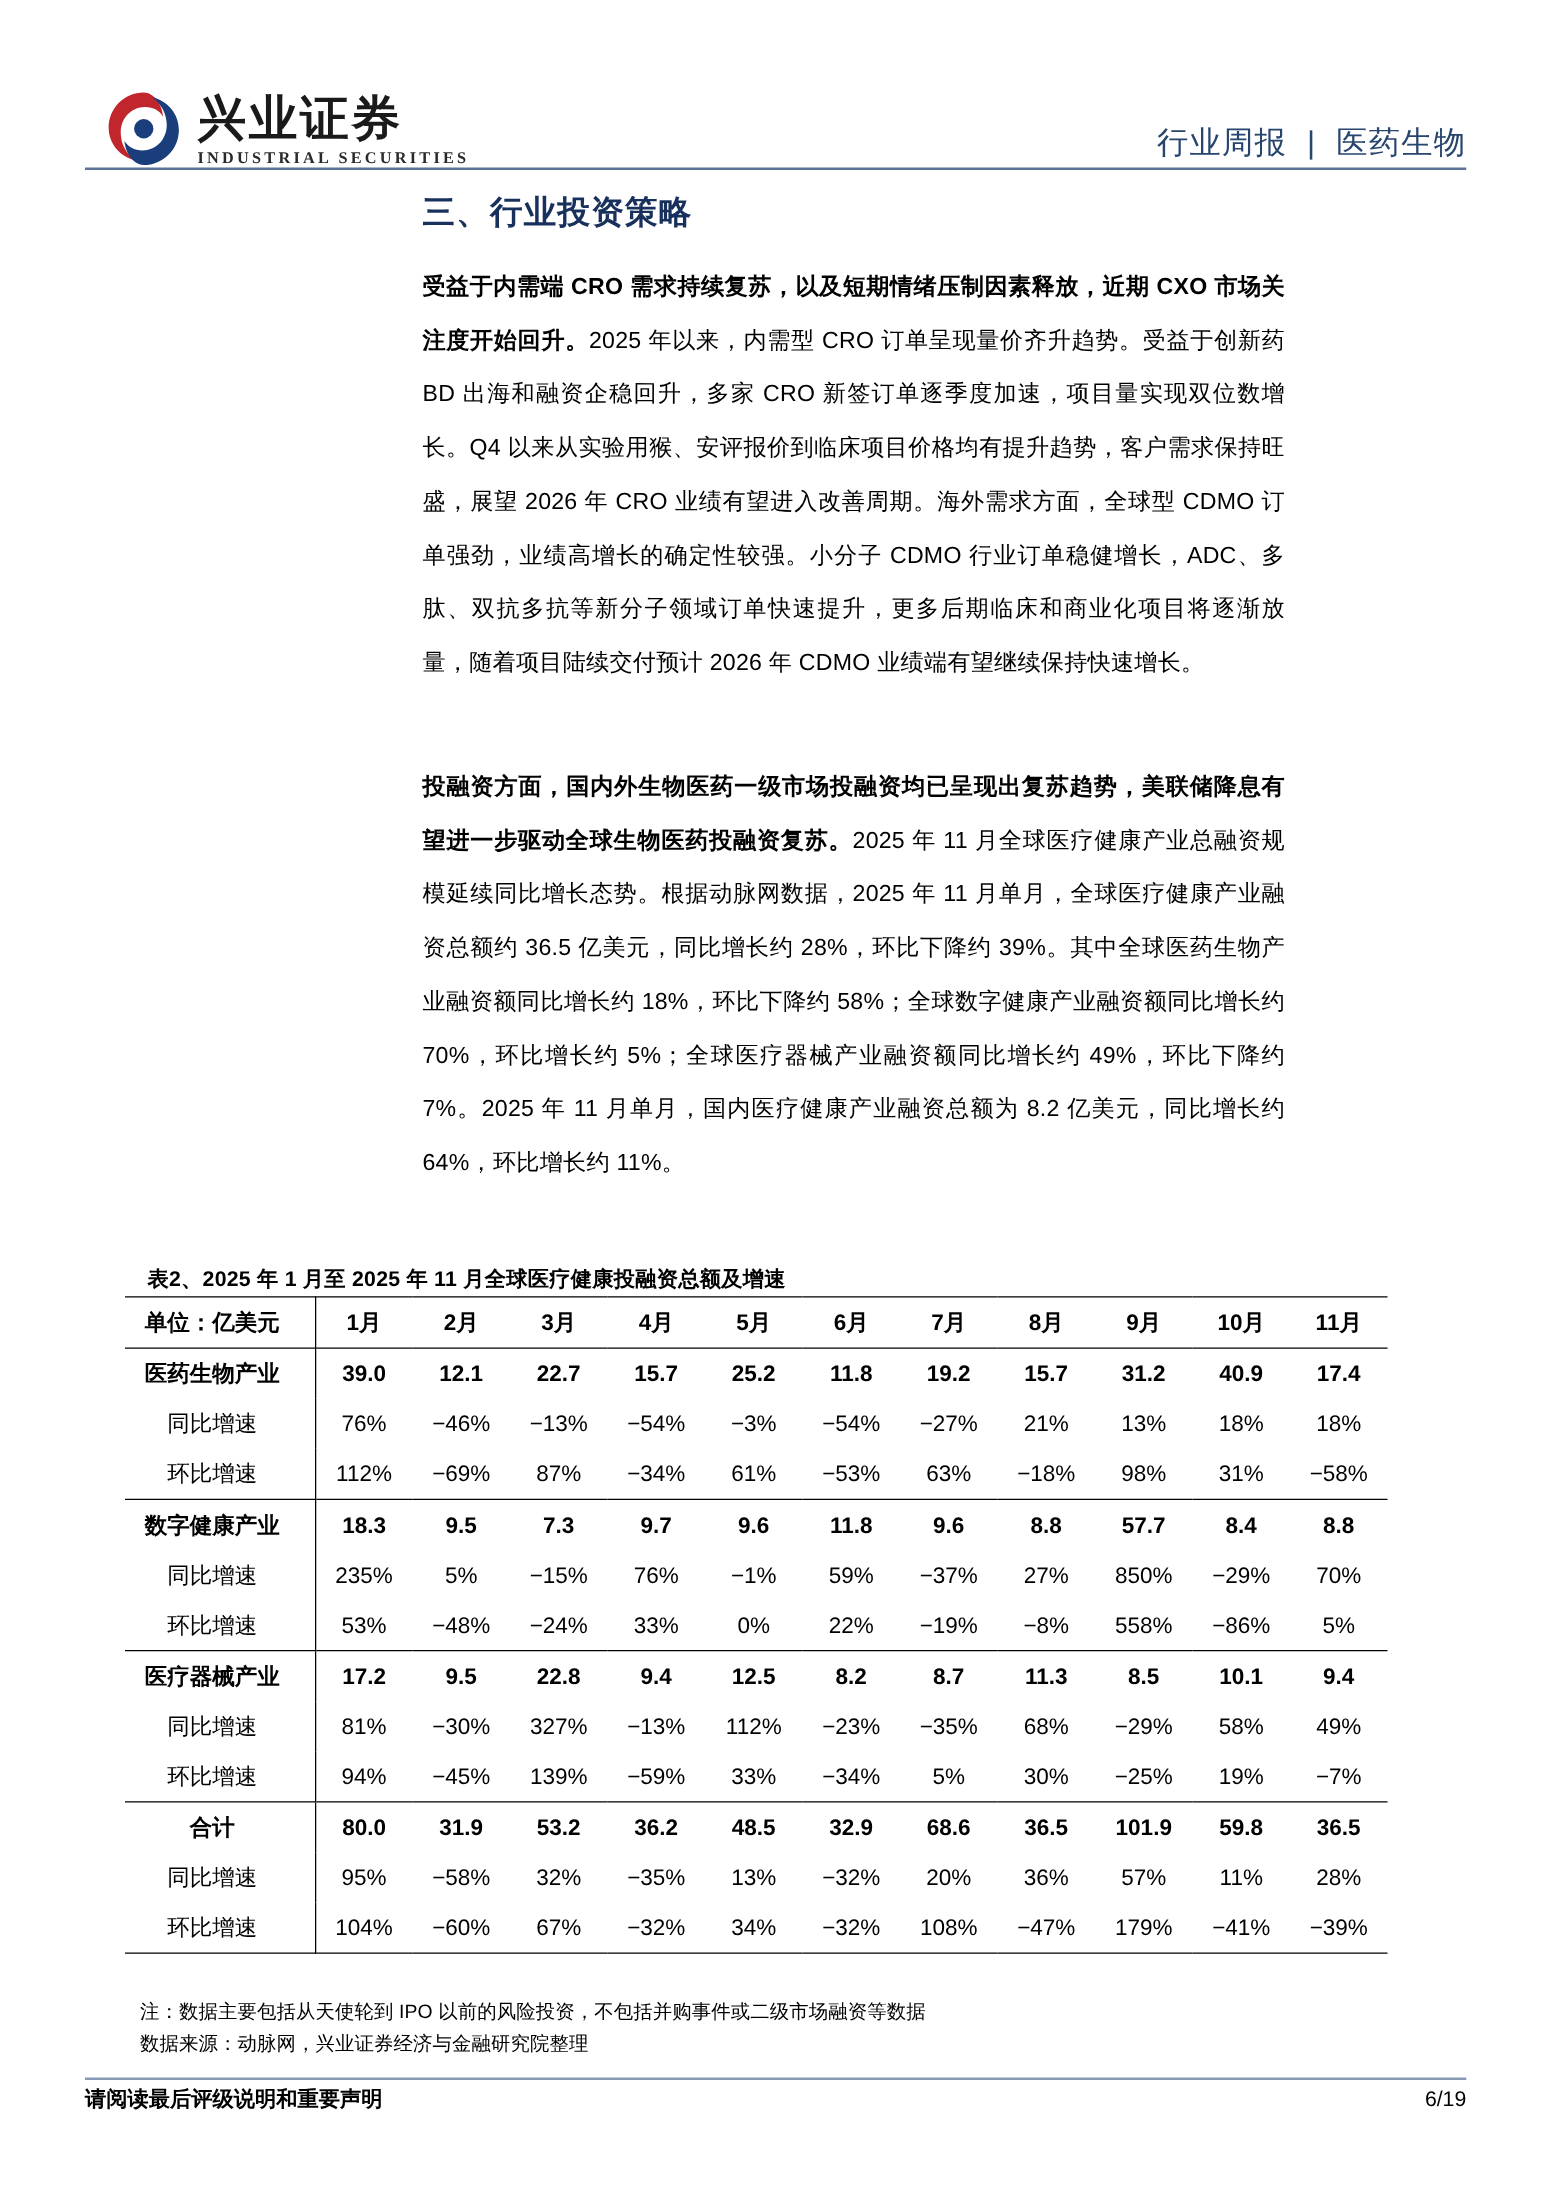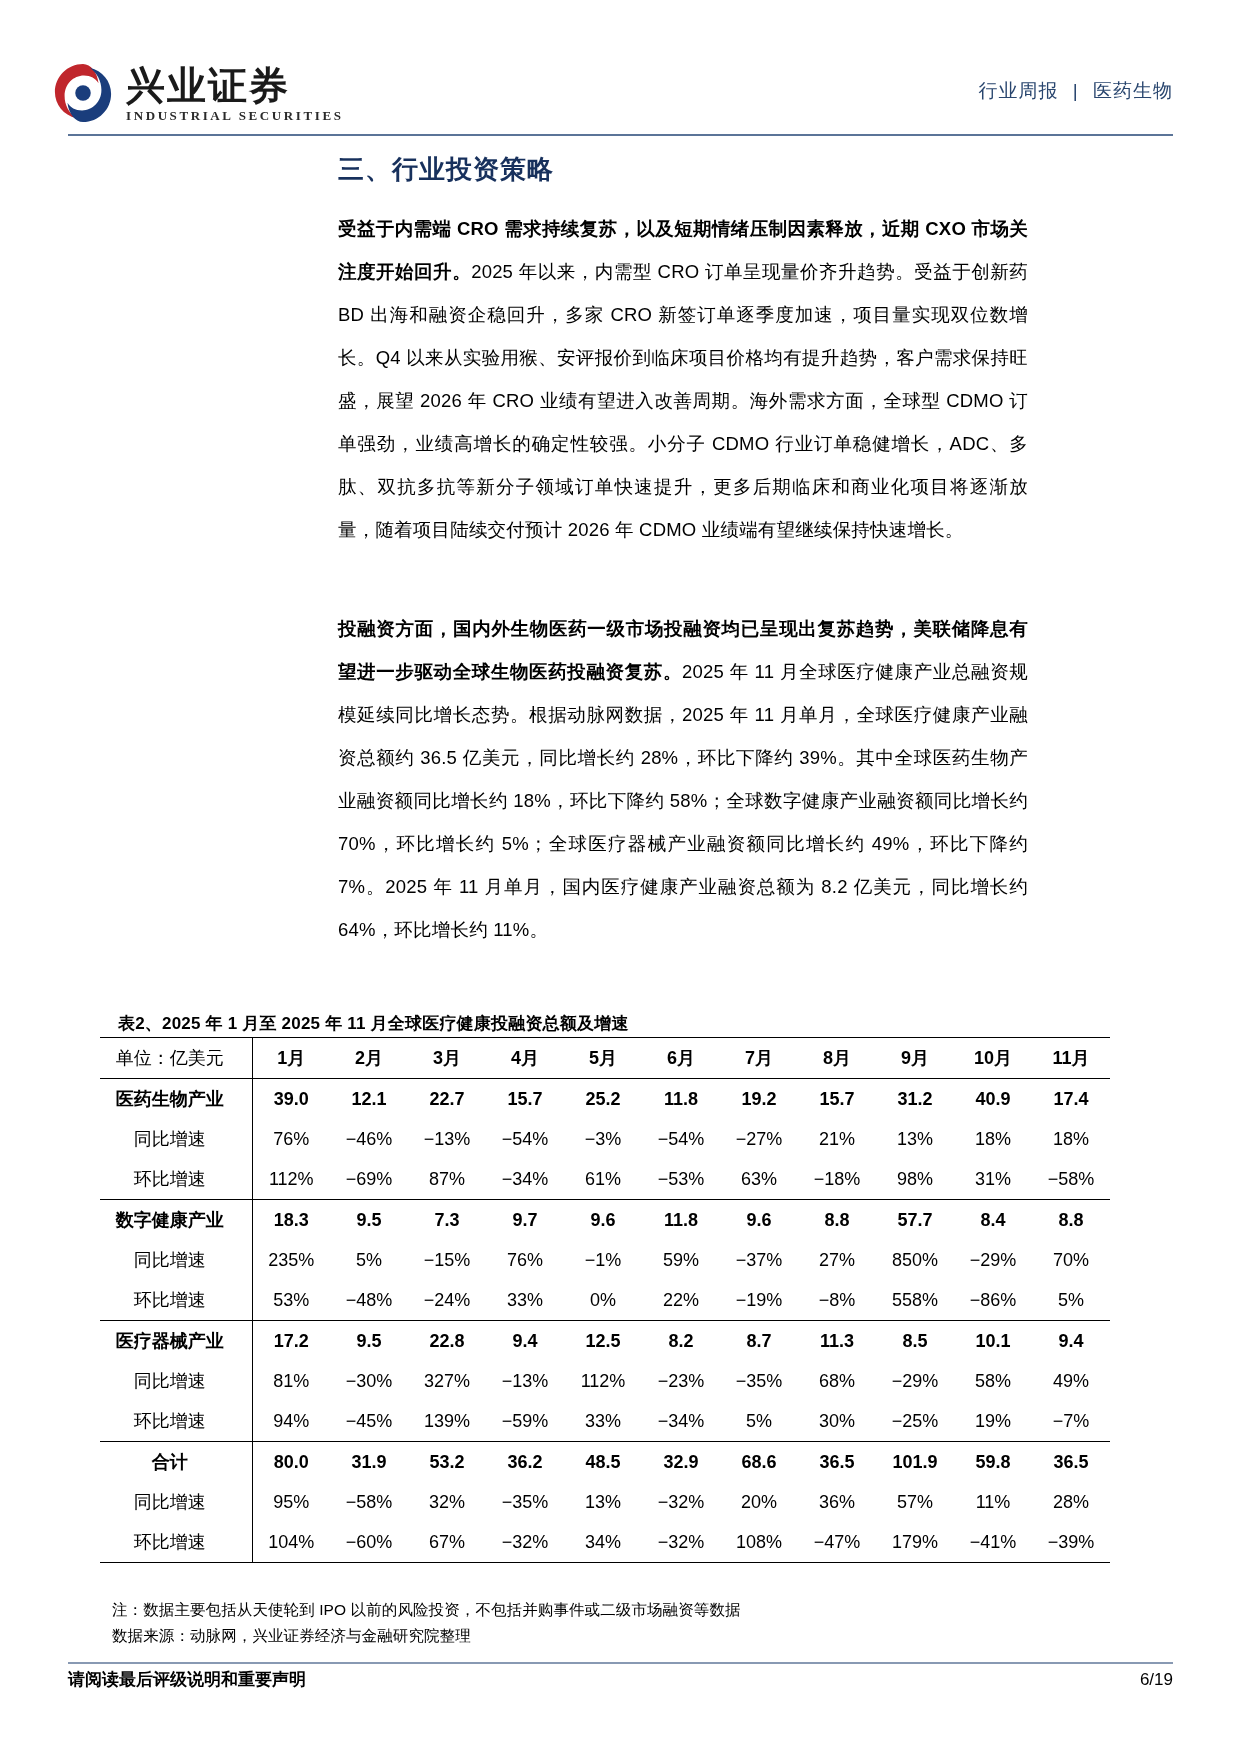--- a/index.html
+++ b/index.html
@@ -13,25 +13,25 @@
     position: relative;
     font-family: "Liberation Sans", "DejaVu Sans", sans-serif;
     color: #000000;
     overflow: hidden;
   }
 
   
   .page-header {
     position: absolute;
     top: 52px;
-    left: 52px;
+    left: 84px;
     right: 68px;
     height: 82px;
     display: flex;
-    align-items: center;
+    align-items: flex-end;
     justify-content: space-between;
   }
   .brand {
     display: flex;
     align-items: flex-end;
     gap: 12px;
   }
   .brand-mark {
     width: 62px;
     height: 62px;
@@ -54,21 +54,21 @@
   }
   .brand-en {
     font-size: 13px;
     font-weight: 700;
     letter-spacing: 2.6px;
     color: #2a2a2a;
     margin-top: 4px;
     font-family: "Liberation Serif", serif;
   }
   .header-right {
-    font-size: 19px;
+    font-size: 25px;
     color: #28456e;
     letter-spacing: 1px;
     white-space: nowrap;
     padding-bottom: 4px;
   }
   .header-right .sep { padding: 0 8px; }
 
   .header-rule {
     position: absolute;
     top: 134px;
@@ -130,21 +130,21 @@
     text-align: center;
     vertical-align: middle;
     font-family: "Liberation Sans", sans-serif;
   }
   table.fin th.unit-cell,
   table.fin td.row-label {
     text-align: center;
     padding-right: 12px;
     white-space: nowrap;
   }
-  table.fin th.unit-cell { text-align: center; font-weight: 400; }
+  table.fin th.unit-cell { text-align: center; font-weight: 700; }
   tr.top-border > * { border-top: 1.6px solid #000; }
   tr.group-row > * { border-top: 1.6px solid #000; }
   tr.group-row td.row-label,
   tr.group-row td { font-weight: 700; }
   tr.head-row > * { border-bottom: 1.6px solid #000; }
   .vline { border-right: 1.6px solid #000; }
   tbody.last-group tr:last-child > * { border-bottom: 1.6px solid #000; }
   td.sub, th.sub { font-weight: 400; }
   td.row-label.sub-label { color: #000; }
 

